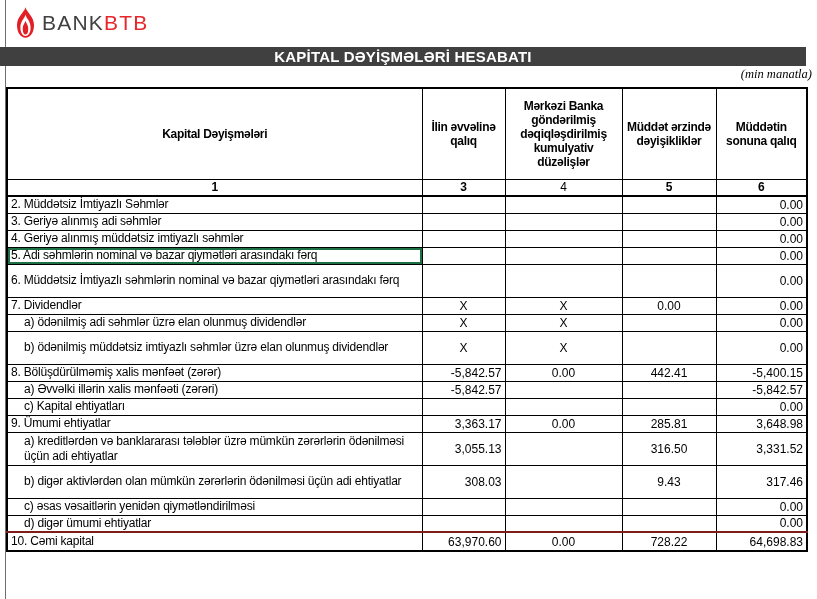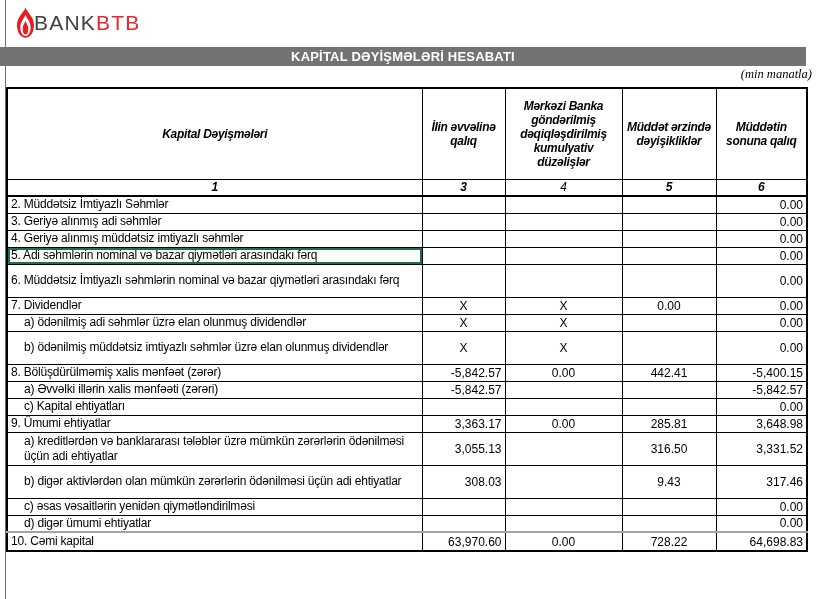--- a/index.html
+++ b/index.html
@@ -2,50 +2,50 @@
 <html><head>
 <meta charset="utf-8">
 <style>
   html,body{margin:0;padding:0;}
   body{
     width:817px;height:599px;position:relative;overflow:hidden;
     background:#ffffff;font-family:"Liberation Sans",sans-serif;color:#000;
   }
   .left-rule{position:absolute;left:5px;top:0;width:1px;height:599px;background:#6f6f6f;}
   
-  .logo{position:absolute;left:17px;top:7px;display:flex;align-items:center;gap:0;}
+  .logo{position:absolute;left:17px;top:7px;display:flex;align-items:center;gap:8px;}
   .logo-text{font-size:21px;letter-spacing:1.2px;font-weight:400;color:#414042;white-space:nowrap;}
   .logo-text .btb{color:#e8272d;}
   
   .banner{
-    position:absolute;left:0;top:47px;width:806px;height:19px;background:#737373;
-    color:#ffffff;font-weight:bold;font-size:13px;line-height:19px;text-align:center;
+    position:absolute;left:0;top:47px;width:806px;height:19px;background:#404040;
+    color:#ffffff;font-weight:bold;font-size:15px;line-height:19px;text-align:center;
     letter-spacing:.2px;
   }
   .unit-note{
     position:absolute;left:6px;top:67px;width:806px;text-align:right;
     font-family:"Liberation Serif",serif;font-style:italic;font-size:12.5px;
   }
   
   table.report{
     position:absolute;left:6px;top:87px;width:800px;
     border-collapse:collapse;table-layout:fixed;border:2px solid #000;
   }
   .report th,.report td{
     border:1px solid #000;padding:0 3px;font-size:12px;vertical-align:middle;overflow:hidden;
   }
-  .report th{font-weight:bold;letter-spacing:-.3px;line-height:14px;font-style:italic;}
+  .report th{font-weight:bold;letter-spacing:-.3px;line-height:14px;}
   tr.header-row{height:91px;}
   tr.num-row{height:17px;}
   tr.num-row th{border-bottom:2px solid #000;line-height:13px;}
   tr.num-row th.num-normal{font-weight:normal;}
   tr.body-row{height:17px;}
   tr.body-row.tall{height:33px;}
   tr.body-row.total{height:19px;}
-  tr.body-row.total td{border-top:2px solid #a3a3a3;}
+  tr.body-row.total td{border-top:2px solid #7f1d1d;}
   td.label{text-align:left;letter-spacing:-.2px;line-height:15px;}
   td.label.indent{padding-left:16px;}
   td.val-right{text-align:right;}
   td.val-center{text-align:center;}
   td.selected{box-shadow:inset 0 0 0 2px #1e7145;}
 </style>
 </head>
 <body>
 
 <div class="left-rule"></div>

